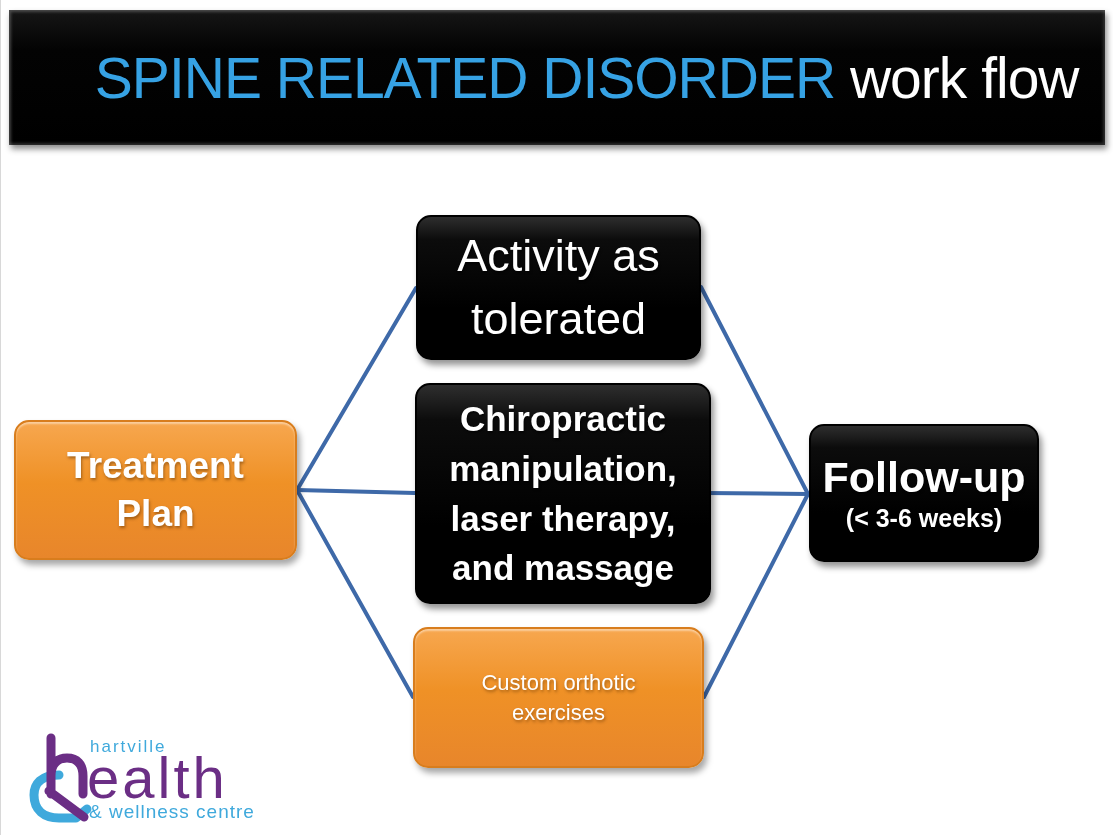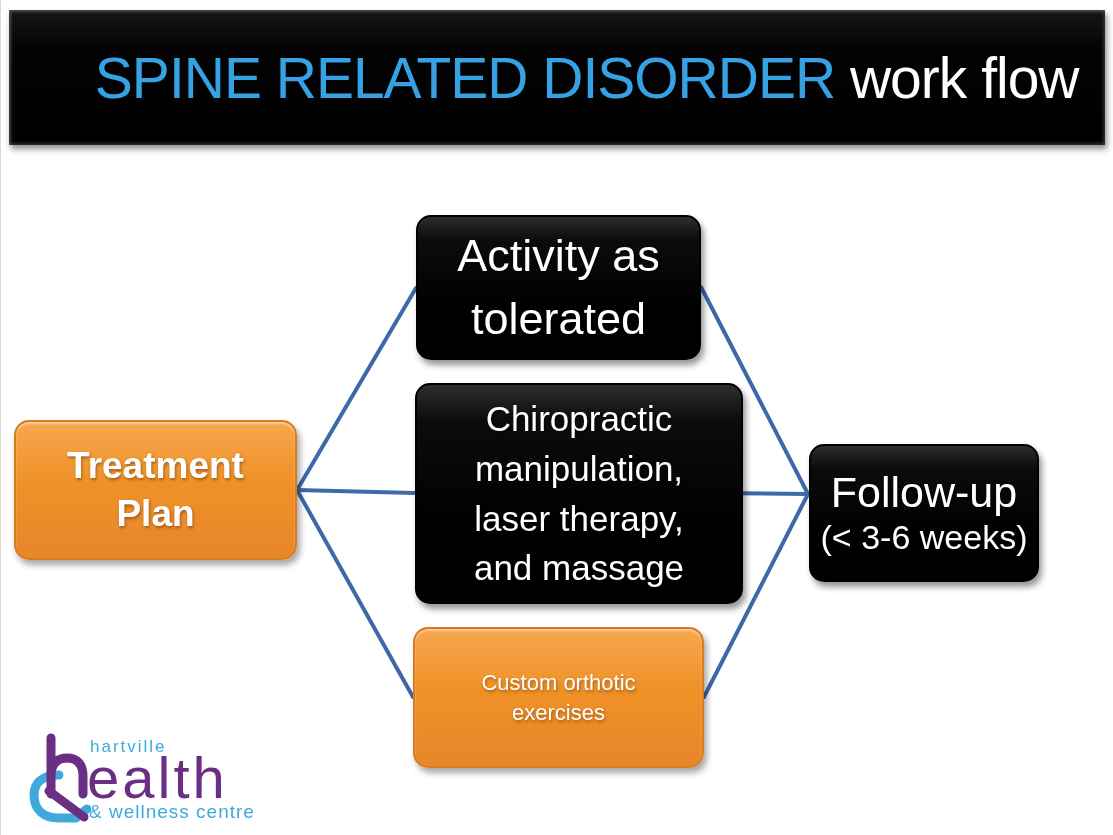--- a/index.html
+++ b/index.html
@@ -48,25 +48,25 @@
     text-shadow:1px 2px 2px rgba(0,0,0,0.6);
   }
   .node.orange {
     background:linear-gradient(180deg,#f7a74f 0%,#ef9126 45%,#e8862b 100%);
     border:2px solid #d87d1d;
     box-shadow:3px 5px 6px rgba(0,0,0,0.35), inset 0 2px 2px rgba(255,255,255,0.45);
     text-shadow:1px 2px 3px rgba(90,45,0,0.5);
   }
   #node-treatment { left:13px;  top:420px; width:283px; height:140px; font-size:37px; line-height:1.30;font-weight:bold; }
   #node-activity  { left:415px; top:215px; width:285px; height:145px; font-size:45px; line-height:1.38; }
-  #node-chiro     { left:414px; top:383px; width:328px; height:221px; font-size:35px; line-height:1.42; }
+  #node-chiro     { left:414px; top:383px; width:296px; height:221px; font-size:35px; line-height:1.42;font-weight:bold; }
   #node-orthotic  { left:412px; top:627px; width:291px; height:141px; font-size:22px; line-height:1.34; }
-  #node-followup  { left:808px; top:444px; width:230px; height:138px; }
+  #node-followup  { left:808px; top:424px; width:230px; height:138px;font-weight:bold; }
   #node-followup .main { font-size:43px; line-height:1.15; }
-  #node-followup .sub  { font-size:34px; line-height:1.2; }
+  #node-followup .sub  { font-size:25px; line-height:1.2; }
 
   
   #logo { position:absolute; left:28px; top:718px; width:240px; height:115px; }
 </style>
 </head>
 <body>
 
 <svg id="connectors" viewBox="0 0 1113 835" xmlns="http://www.w3.org/2000/svg">
   <g stroke="#3E69A8" stroke-width="4" stroke-linecap="round" fill="none">
     <line x1="296" y1="490" x2="415" y2="288"></line>

